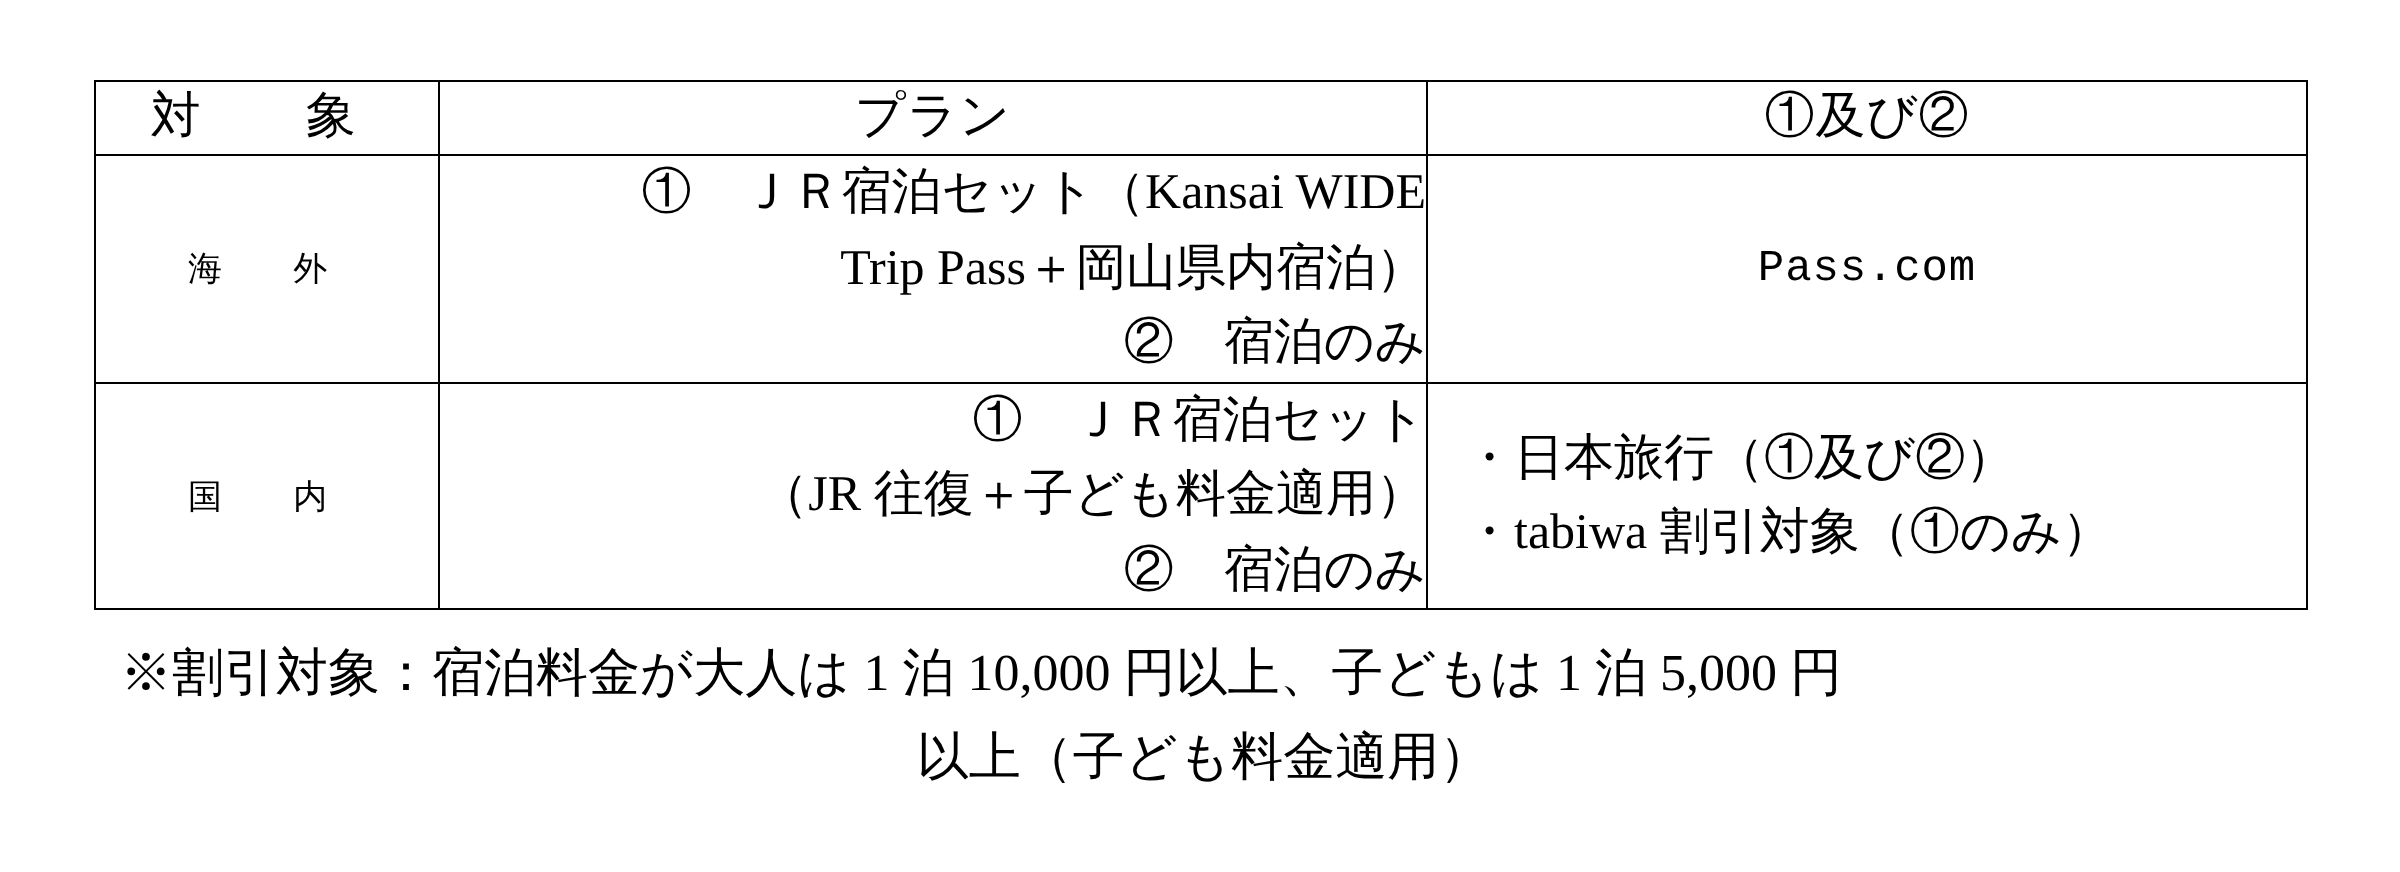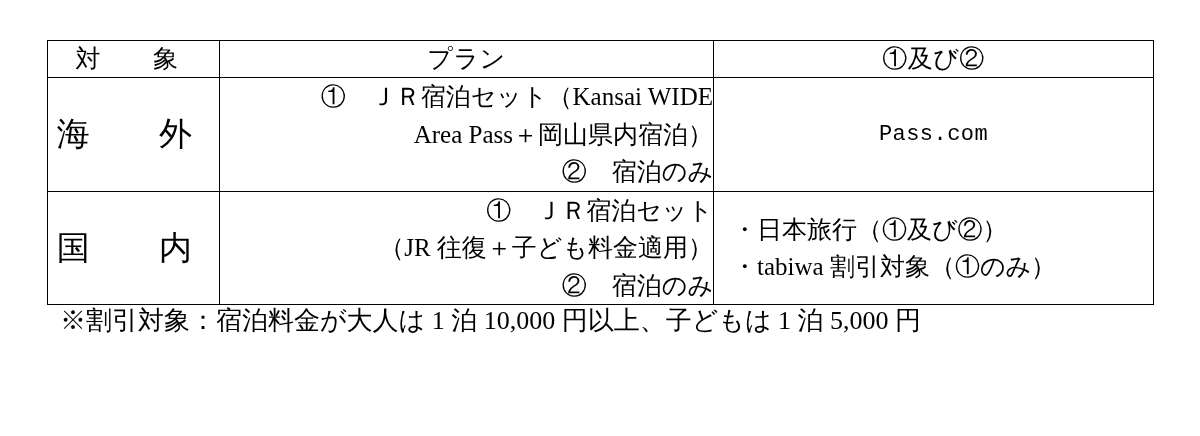--- a/index.html
+++ b/index.html
@@ -47,21 +47,21 @@
     line-height: 1.45;
     padding: 5px 0 6px 0;
     letter-spacing: 0.02em;
   }
   .hdr-spaced {
     letter-spacing: 0.55em;
     padding-left: 0.55em;
   }
   .cell-target {
     text-align: center;
-    font-size: 33px;
+    font-size: 17px;
     letter-spacing: 0.55em;
     padding-left: 0.55em;
   }
   .cell-plan {
     font-size: 25px;
     line-height: 1.5;
     padding: 8px 6px 10px 12px;
     text-align: right;
   }
   .cell-site {
@@ -84,21 +84,21 @@
     padding-left: 40px;
   }
   .indent-2 {
     display: block;
     padding-left: 34px;
   }
   .line { display: block; }
   .note {
     position: absolute;
     left: 47px;
-    top: 300px;
+    top: 316px;
     width: 1110px;
     font-size: 26px;
     line-height: 1.62;
     text-align: left;
   }
   .note .l1 { display: block; text-align: left; padding-left: 13px; }
   .note .l2 { display: block; text-align: center; padding-left: 0; }
 </style>
 </head>
 <body>
@@ -116,21 +116,21 @@
         <th class="hdr hdr-spaced">対　象</th>
         <th class="hdr">プラン</th>
         <th class="hdr">①及び②</th>
       </tr>
     </thead>
     <tbody>
       <tr>
         <td class="cell-target">海　外</td>
         <td class="cell-plan">
           <span class="line">①　ＪＲ宿泊セット（Kansai WIDE</span>
-          <span class="line indent-1">Area Pass＋岡山県内宿泊）</span>
+          <span class="line indent-1">Trip Pass＋岡山県内宿泊）</span>
           <span class="line">②　宿泊のみ</span>
         </td>
         <td class="cell-site">
           <span class="line mono">Pass.com</span>
         </td>
       </tr>
       <tr>
         <td class="cell-target">国　内</td>
         <td class="cell-plan">
           <span class="line">①　ＪＲ宿泊セット</span>
@@ -140,15 +140,16 @@
         <td class="cell-site left">
           <span class="line">・日本旅行（①及び②）</span>
           <span class="line">・tabiwa 割引対象（①のみ）</span>
         </td>
       </tr>
     </tbody>
   </table>
 
   <div class="note">
     <span class="l1">※割引対象：宿泊料金が大人は 1 泊 10,000 円以上、子どもは 1 泊 5,000 円</span>
+    <span class="l2">以上（子ども料金適用）</span>
   </div>
 
 </div>
 
 </body></html>

